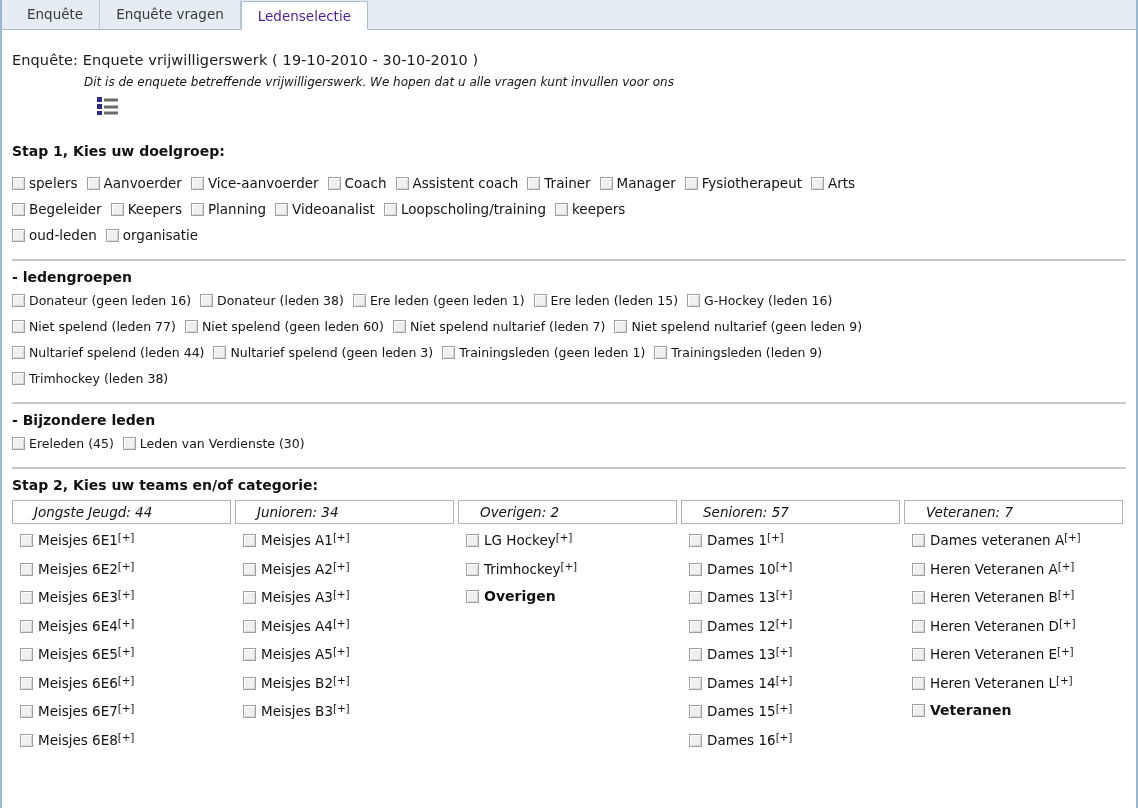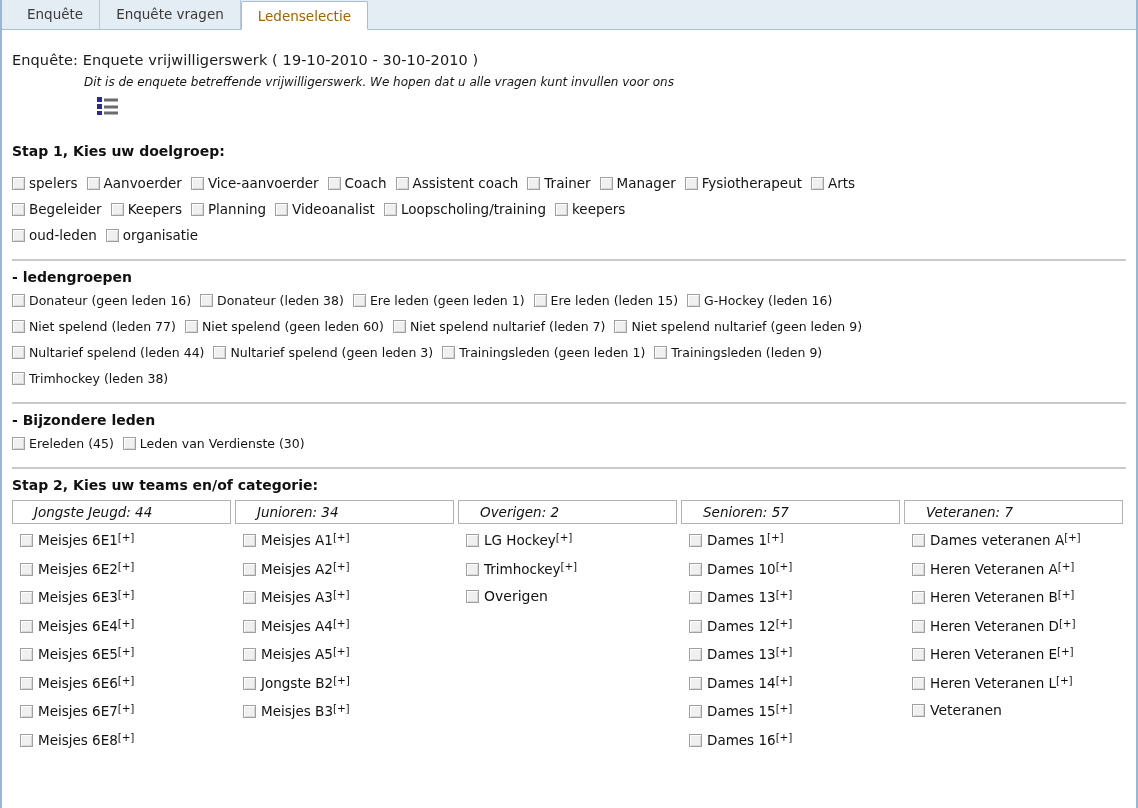--- a/index.html
+++ b/index.html
@@ -50,21 +50,21 @@
     cursor: pointer;
     white-space: nowrap;
   }
   .tab:first-child { border-left: 1px solid transparent; }
   .tab.active {
     background: #ffffff;
     border: 1px solid #a7bed2;
     border-bottom: 1px solid #ffffff;
     margin-bottom: -1px;
     border-radius: 2px 2px 0 0;
-    color: #a16207;
+    color: #4c1d95;
     text-align: center;
   }
 
   
   .content {
     padding: 0 10px;
     box-sizing: border-box;
   }
 
   .survey-head {
@@ -161,21 +161,21 @@
   }
   .colitems { margin-top: 7px; padding-left: 8px; }
   .colitem {
     display: block;
     height: 28.5px;
     white-space: nowrap;
     font-size: 13.5px;
   }
   .colitem .cb { margin-right: 5px; vertical-align: -2px; }
   .colitem .t { color: #111; }
-  .colitem.bold .t { font-weight: normal; font-size: 14px; }
+  .colitem.bold .t { font-weight: bold; font-size: 14px; }
   .sup {
     font-size: 10.5px;
     vertical-align: 4px;
     color: #111;
     letter-spacing: -0.2px;
   }
 </style>
 </head>
 <body>
 
@@ -255,21 +255,21 @@
             </div>
           </div>
           <div class="col">
             <div class="colhead">Junioren: 34</div>
             <div class="colitems">
               <div class="colitem"><span class="cb"></span><span class="t">Meisjes A1</span><span class="sup">[+]</span></div>
               <div class="colitem"><span class="cb"></span><span class="t">Meisjes A2</span><span class="sup">[+]</span></div>
               <div class="colitem"><span class="cb"></span><span class="t">Meisjes A3</span><span class="sup">[+]</span></div>
               <div class="colitem"><span class="cb"></span><span class="t">Meisjes A4</span><span class="sup">[+]</span></div>
               <div class="colitem"><span class="cb"></span><span class="t">Meisjes A5</span><span class="sup">[+]</span></div>
-              <div class="colitem"><span class="cb"></span><span class="t">Jongste B2</span><span class="sup">[+]</span></div>
+              <div class="colitem"><span class="cb"></span><span class="t">Meisjes B2</span><span class="sup">[+]</span></div>
               <div class="colitem"><span class="cb"></span><span class="t">Meisjes B3</span><span class="sup">[+]</span></div>
             </div>
           </div>
           <div class="col">
             <div class="colhead">Overigen: 2</div>
             <div class="colitems">
               <div class="colitem"><span class="cb"></span><span class="t">LG Hockey</span><span class="sup">[+]</span></div>
               <div class="colitem"><span class="cb"></span><span class="t">Trimhockey</span><span class="sup">[+]</span></div>
               <div class="colitem bold"><span class="cb"></span><span class="t">Overigen</span></div>
             </div>

